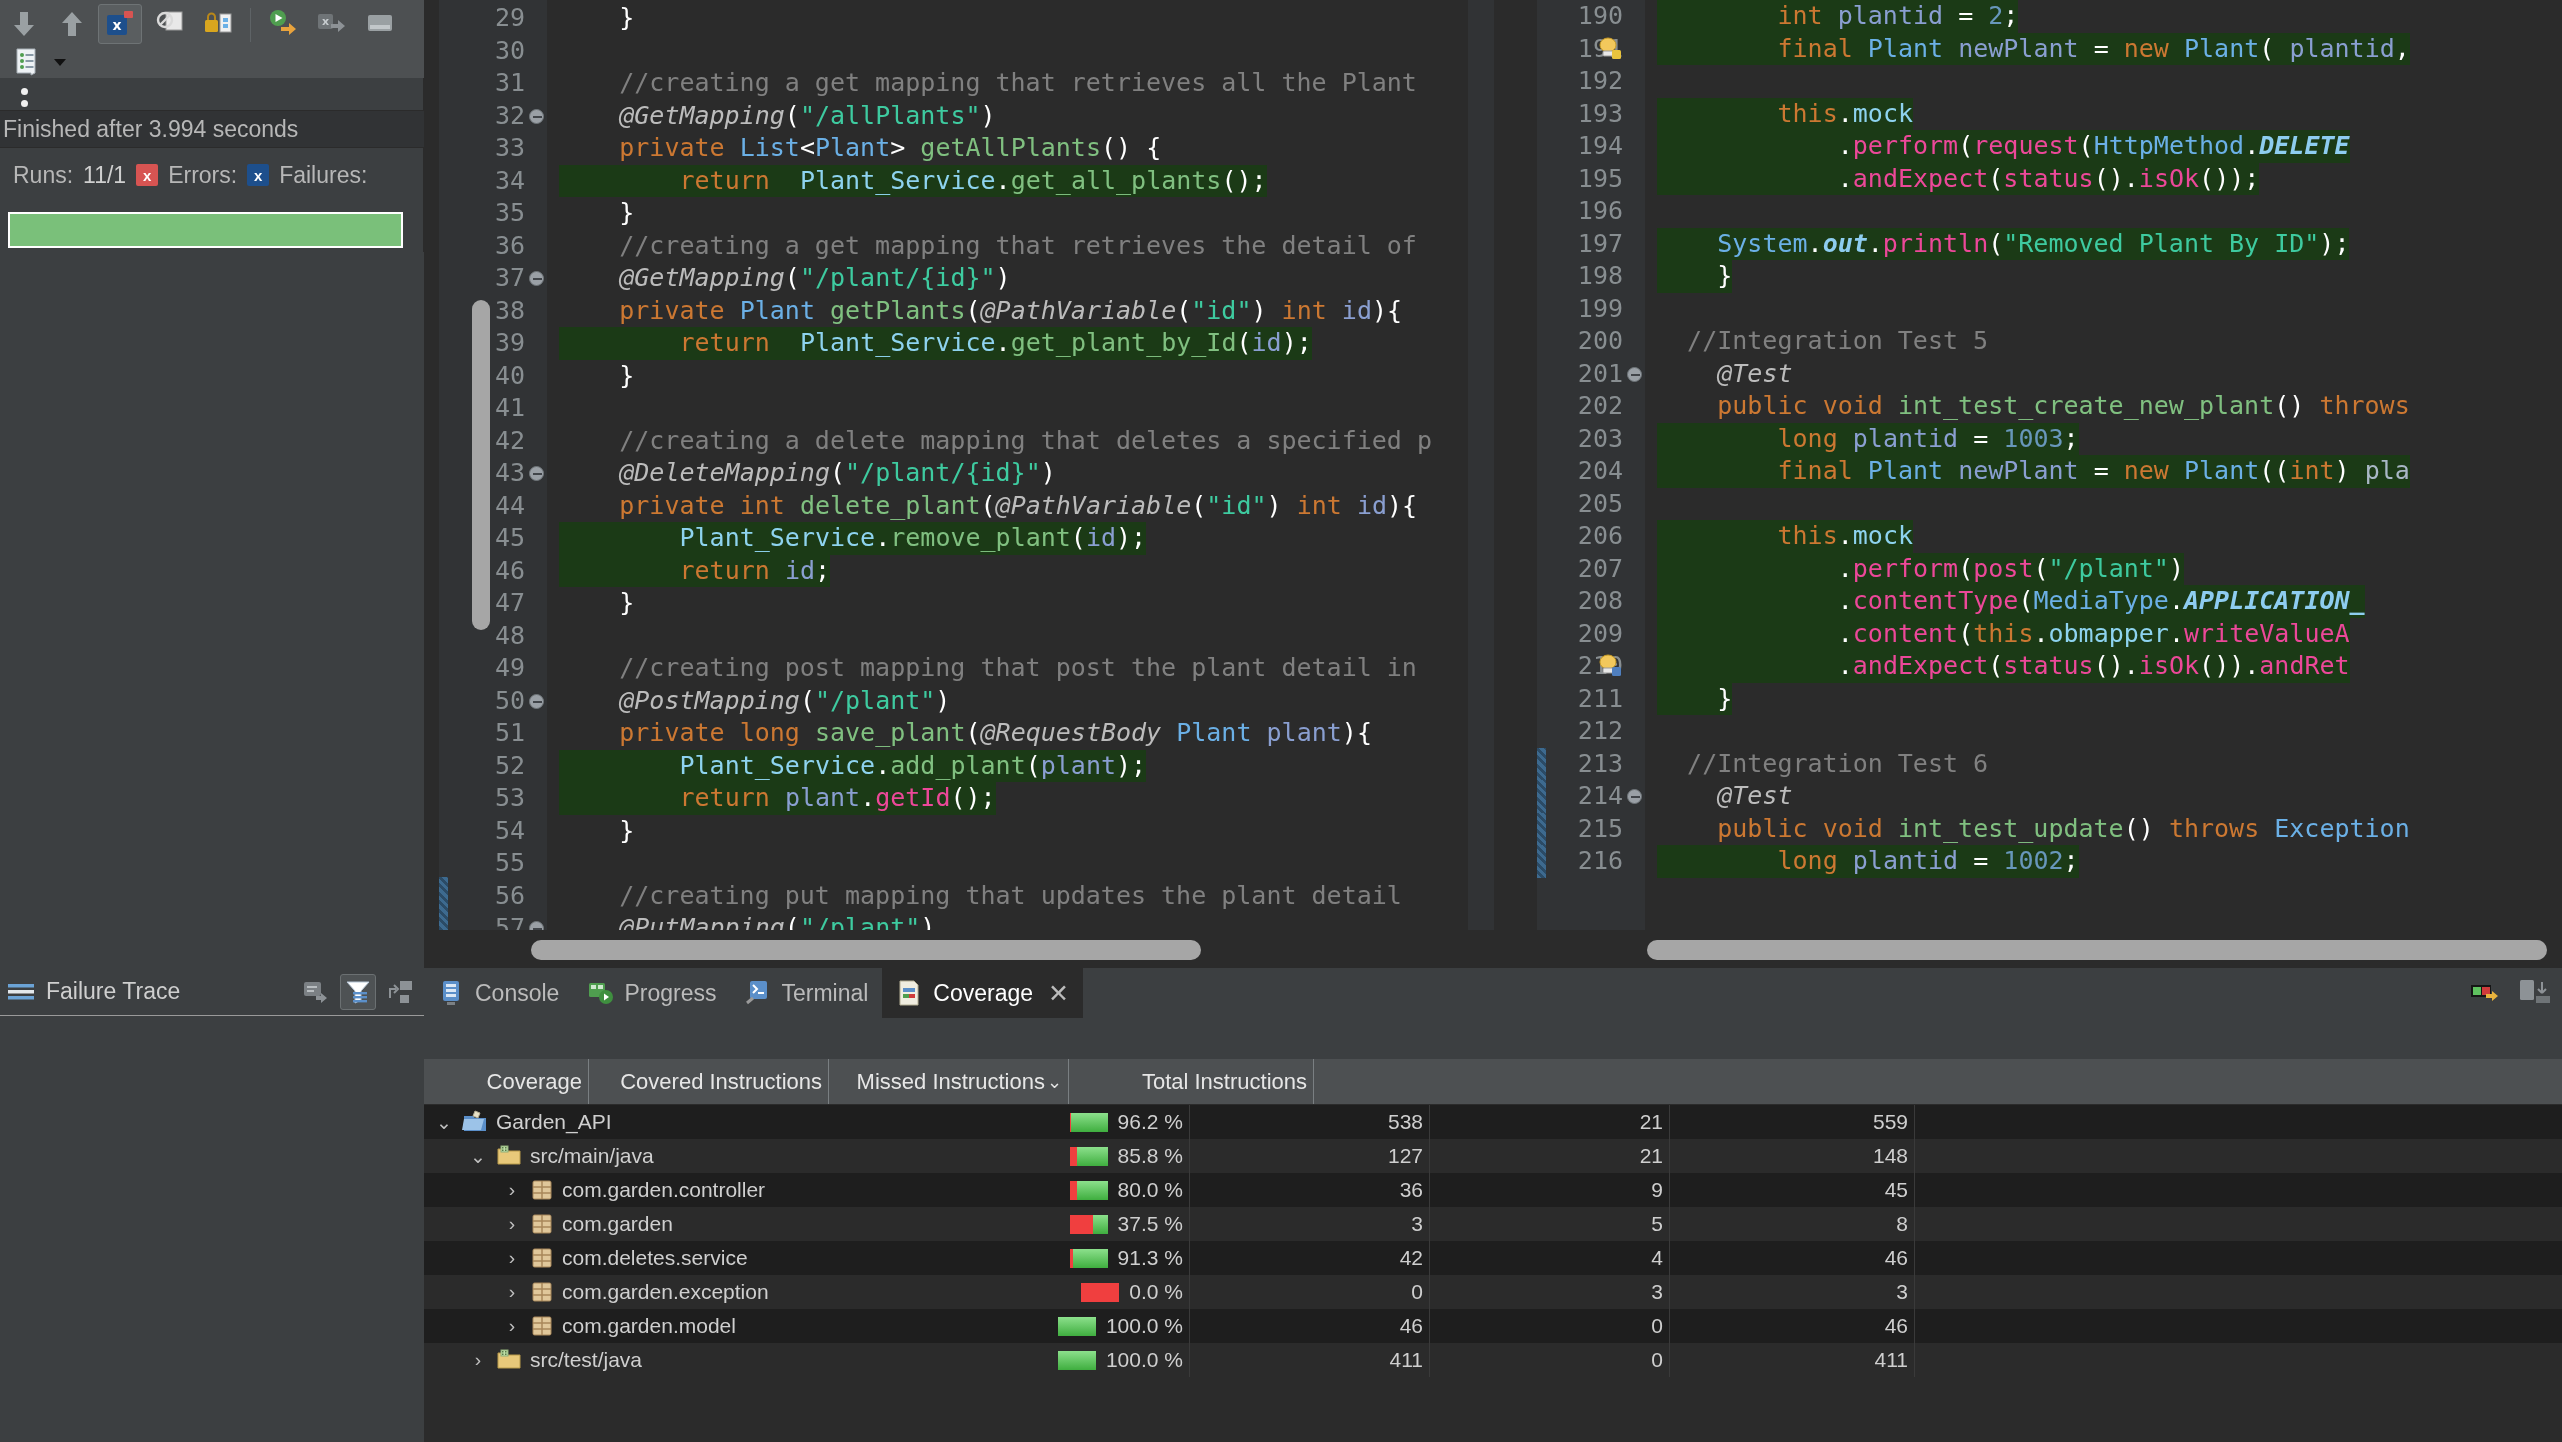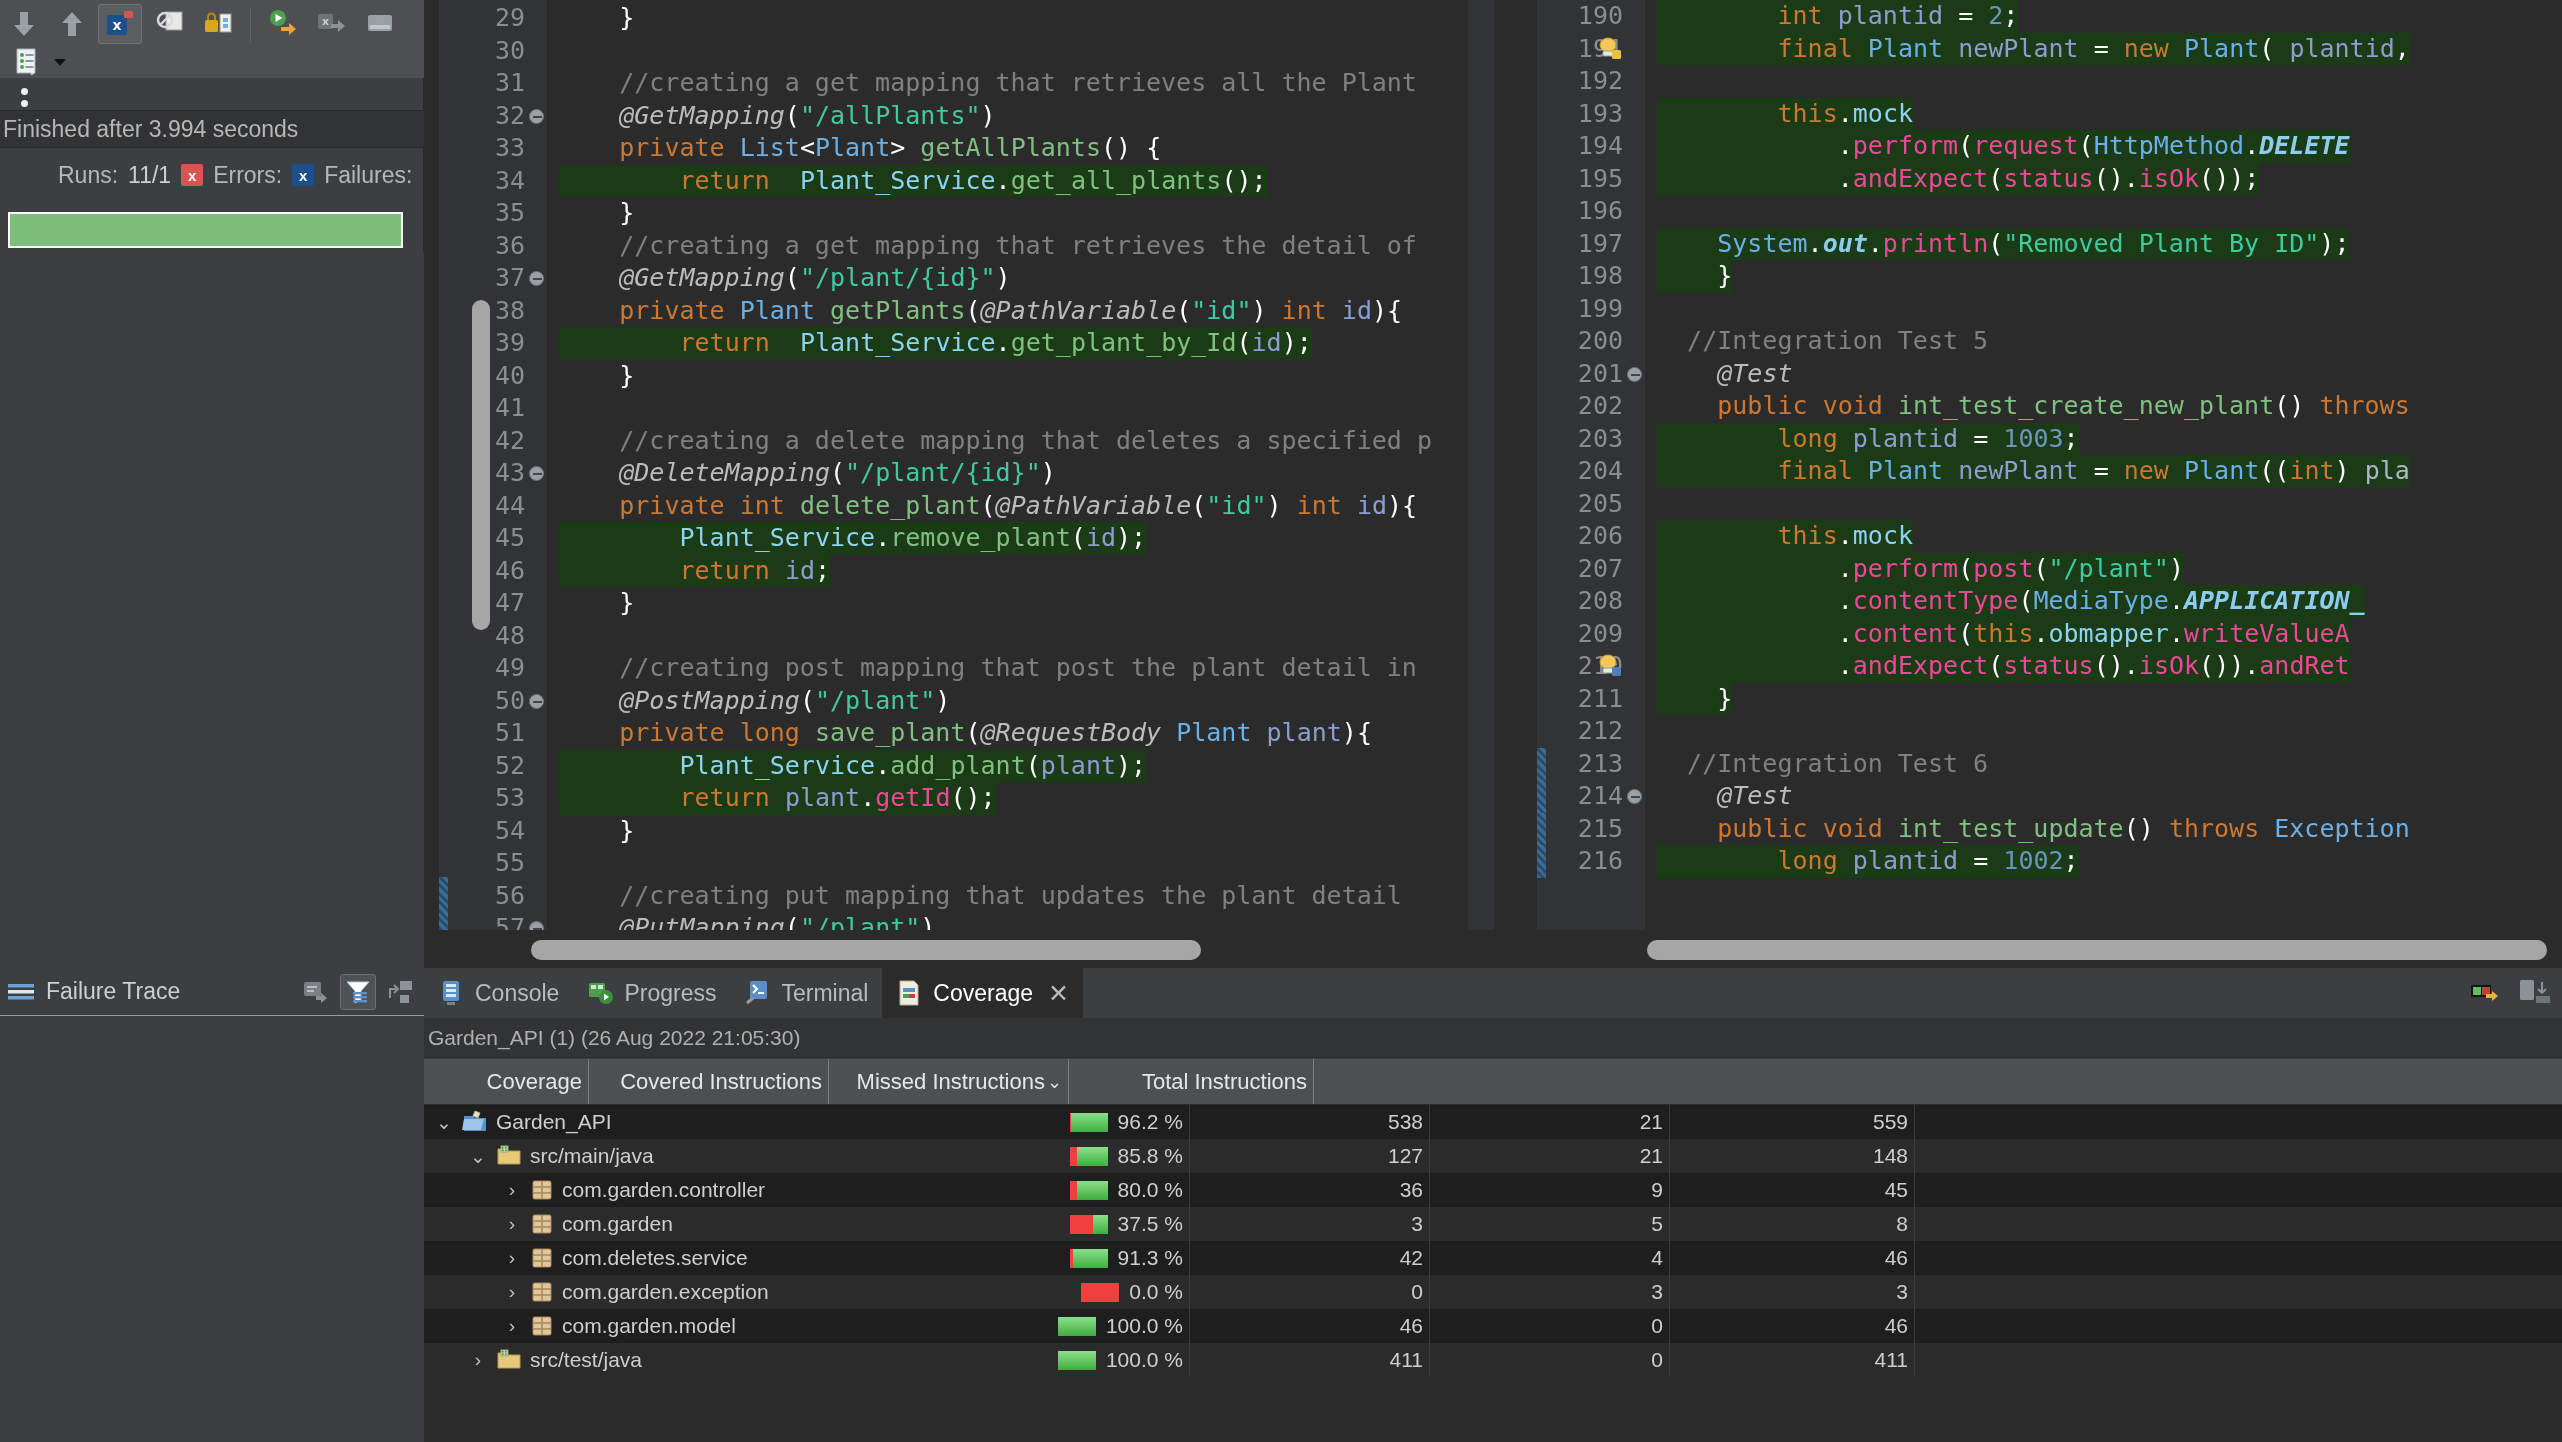--- a/index.html
+++ b/index.html
@@ -37,21 +37,21 @@
   .tr-status {
     position: absolute; left: 0; top: 110px; width: 424px; height: 38px;
     background: #313335; border-top: 1px solid #2b2b2b; border-bottom: 1px solid #2b2b2b;
     display: flex; align-items: center; padding-left: 3px;
   }
   .tr-status span { color: #b7b7b7; font-size: 23px; }
 
   .tr-counts {
     position: absolute; left: 0; top: 149px; width: 424px; height: 52px;
     display: flex; align-items: center; gap: 10px; padding-left: 13px;
-    color: #b7b7b7; font-size: 23px; margin-left: 45px;
+    color: #b7b7b7; font-size: 23px;
   }
   .tr-counts .val { color: #cfcfcf; }
   .badge-x {
     display: inline-flex; align-items: center; justify-content: center;
     width: 22px; height: 22px; border-radius: 2px; color: #fff;
     font-size: 15px; font-weight: bold; font-family: "Liberation Sans", sans-serif;
   }
   .badge-x.red { background: #d75452; }
   .badge-x.blue { background: #1d4f8c; }
 
@@ -451,23 +451,20 @@
       </span>
       <span>
         <svg width="34" height="32" viewBox="0 0 34 32">
           <rect x="2" y="3" width="14" height="20" rx="1.5" fill="#8d9296"></rect>
           <path d="M24 5 v11 m0 0 l-4 -4 m4 4 l4 -4" stroke="#8d9296" stroke-width="2" fill="none"></path>
           <rect x="18" y="19" width="14" height="7" fill="#6f7477"></rect>
         </svg>
       </span>
     </div>
 
-    <div class="cov-subtitle">
-      <span>Garden_API (1) (26 Aug 2022 21:05:30)</span>
-    </div>
 
     <div class="cov-table">
       <div class="cov-head">
         <div class="ch covp">Coverage</div>
         <div class="ch ci">Covered Instructions</div>
         <div class="ch mi">
           <span>Missed Instructions</span>
           <span style="margin-left:2px;font-size:18px;">⌄</span>
         </div>
         <div class="ch ti">Total Instructions</div>

